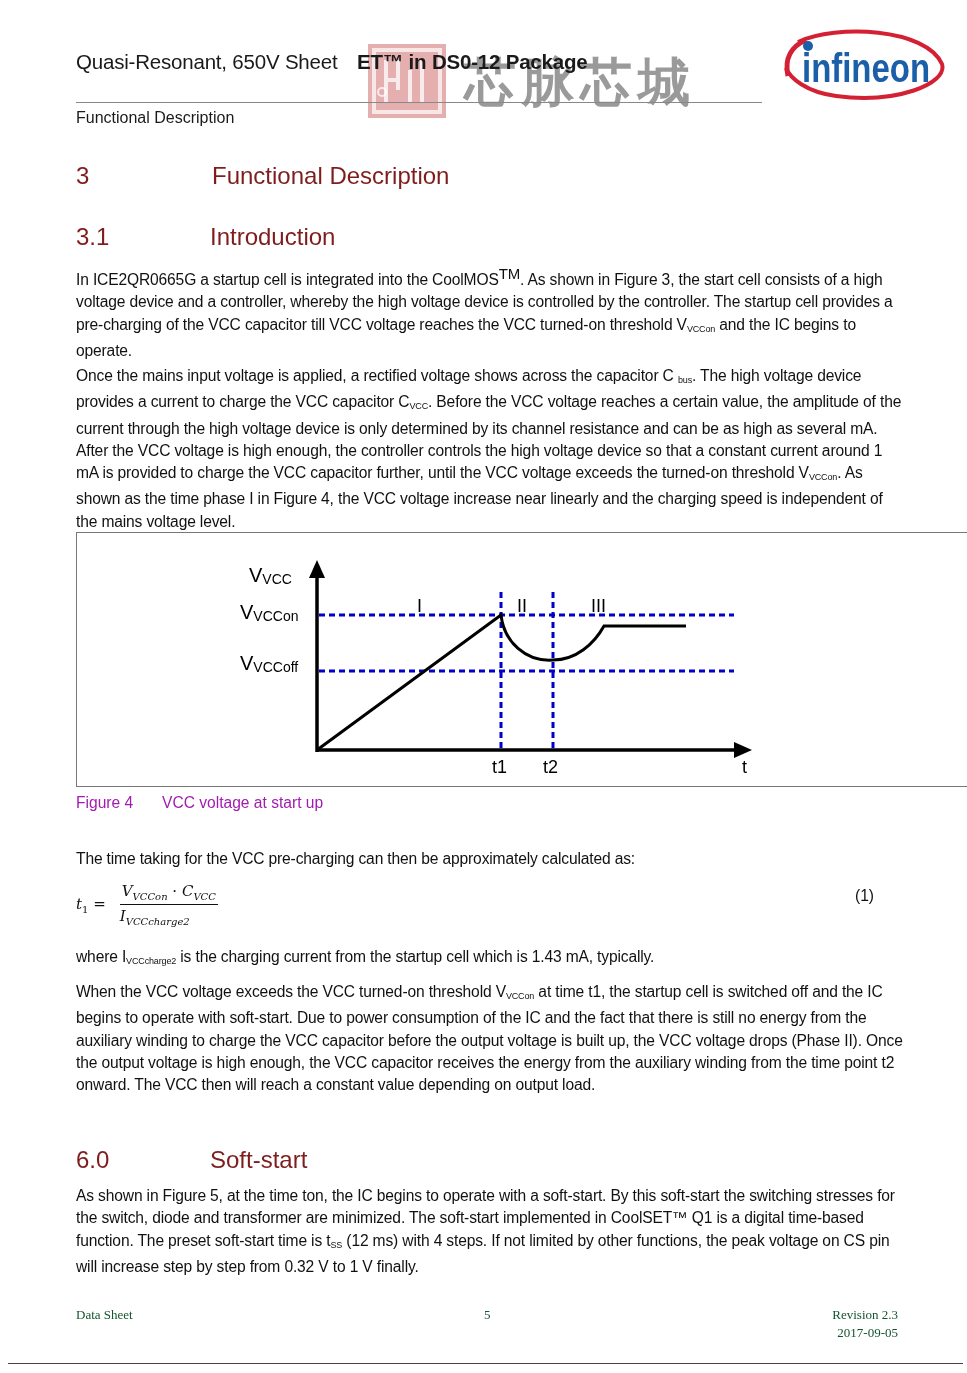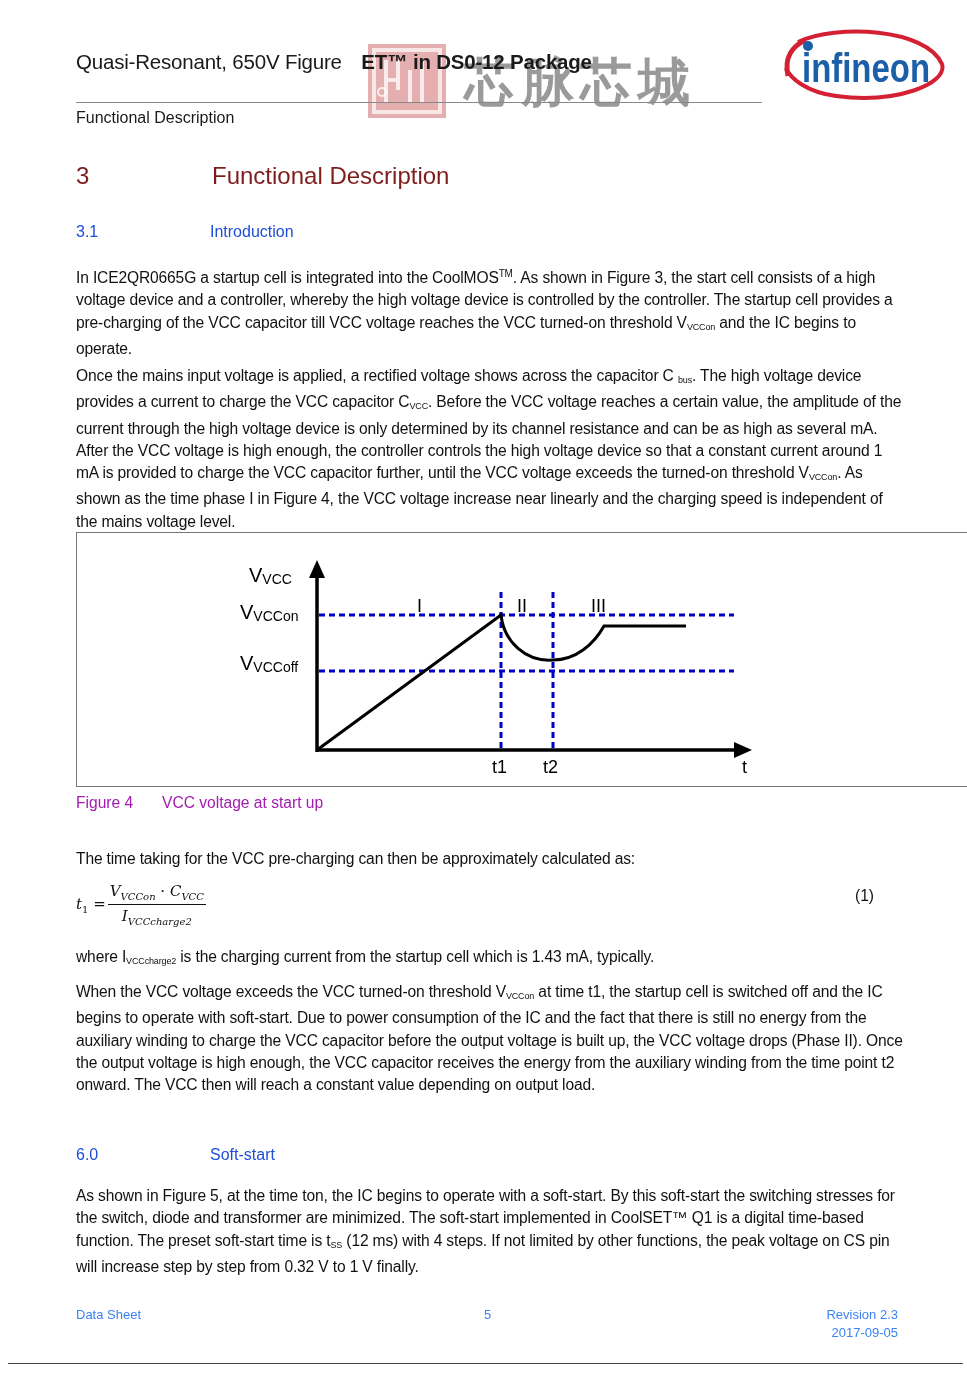--- a/index.html
+++ b/index.html
@@ -11,53 +11,53 @@
   .hdr-line { left: 76px; top: 102px; width: 686px; height: 1px; background: #888; }
   .hdr-sub { left: 76px; top: 109px; font-size: 16px; color: #1a1a1a; }
   .watermark { left: 368px; top: 44px; width: 360px; height: 74px; pointer-events: none; }
   .wm-box { position: absolute; left: 0; top: 0; width: 78px; height: 74px; background: rgba(210,110,110,0.55); }
   .wm-text { position: absolute; left: 96px; top: 4px; font-size: 52px; font-weight: bold; color: rgba(120,120,120,0.75); letter-spacing: 6px; font-family: "DejaVu Sans", sans-serif; }
   .hdr-title-fg { position: relative; z-index: 2; }
   .logo { left: 776px; top: 28px; width: 170px; height: 76px; }
 
   .h1 { left: 76px; top: 162px; font-size: 24px; color: #7f1d1d; }
   .h1 .num { display: inline-block; width: 136px; }
-  .h2 { font-size: 16px; color: #1d4ed8; left: 76px; }
+  .h2 { font-size: 24px; color: #7f1d1d; left: 76px; }
   .h2 .num { display: inline-block; width: 134px; }
 
   .para { left: 76px; width: 830px; font-size: 15.6px; line-height: 22.3px; color: #111; letter-spacing: -0.15px; }
   .para sub { font-size: 9px; vertical-align: -2px; }
-  .para sup { font-size: 10px; vertical-align: 6px; }
+  .para sup { font-size: 15px; vertical-align: 6px; }
 
   .figbox { left: 76px; top: 532px; width: 937px; height: 255px; border: 1px solid #777; box-sizing: border-box; }
   .figcap { left: 76px; top: 794px; font-size: 15.6px; color: #a21caf; }
   .figcap .num { display: inline-block; width: 86px; }
 
   .eq { left: 76px; top: 882px; font-family: "DejaVu Serif", serif; font-style: italic; font-size: 15px; color: #111; }
   .eqnum { left: 855px; top: 887px; font-size: 15.6px; color: #111; }
 
-  .foot { font-size: 13px; color: #3b82f6; }
+  .foot { font-size: 13px; color: #14532d; font-family: Liberation Serif, serif; }
   .foot-line { left: 8px; top: 1363px; width: 955px; height: 1px; background: #444; }
 </style>
 </head>
 <body>
 
 <div class="abs watermark">
   <div class="wm-box">
     <svg width="78" height="74" viewBox="0 0 78 74">
       <rect x="6" y="6" width="66" height="62" fill="none" stroke="rgba(255,255,255,0.7)" stroke-width="4"></rect>
       <path d="M18 16 V58 M30 16 V46 M42 26 V58 M54 16 V58 M18 36 H30" stroke="rgba(255,255,255,0.75)" stroke-width="4" fill="none"></path>
       <circle cx="14" cy="48" r="4" fill="none" stroke="rgba(255,255,255,0.75)" stroke-width="2"></circle>
     </svg>
   </div>
   <div class="wm-text">芯脉芯城</div>
 </div>
 
 <div class="abs hdr-title">
-  <span class="hdr-title-fg">Quasi-Resonant, 650V Figure</span>
+  <span class="hdr-title-fg">Quasi-Resonant, 650V Sheet</span>
   <span class="hdr-title-fg bold" style="margin-left:14px">ET™ in DS0-12 Package</span>
 </div>
 <div class="abs hdr-line"></div>
 <div class="abs hdr-sub">Functional Description</div>
 
 <div class="abs logo">
   <svg width="170" height="76" viewBox="0 0 170 76">
     <path d="M22 14 C 60 -4, 150 0, 166 36 C 172 56, 120 76, 60 68 C 30 64, 14 50, 10 40" fill="none" stroke="#d42033" stroke-width="4"></path>
     <path d="M12 48 C 8 30, 16 18, 30 12" fill="none" stroke="#d42033" stroke-width="5"></path>
     <circle cx="32" cy="18" r="5" fill="#1a5fa8"></circle>
@@ -121,21 +121,21 @@
 
 <div class="abs figcap">
   <span class="num">Figure 4</span><span>VCC voltage at start up</span>
 </div>
 
 <div class="abs para" style="top:848px">The time taking for the VCC pre-charging can then be approximately calculated as:</div>
 
 <div class="abs eq">
   <div style="display:flex;align-items:center;">
     <span><span>t</span><sub style="font-style:normal;font-size:10px">1</sub><span style="font-style:normal"> = </span></span>
-    <span style="display:inline-flex;flex-direction:column;align-items:center;margin-left:2px;">
+    <span style="display:inline-flex;flex-direction:column;align-items:flex-start;margin-left:14px;">
       <span style="padding:0 2px 2px"><span>V</span><sub style="font-size:10px">VCCon</sub><span style="font-style:normal"> · </span><span>C</span><sub style="font-size:10px">VCC</sub></span>
       <span style="display:block;width:100%;height:1px;background:#111"></span>
       <span style="padding-top:2px"><span>I</span><sub style="font-size:10px">VCCcharge2</sub></span>
     </span>
   </div>
 </div>
 <div class="abs eqnum">(1)</div>
 
 <div class="abs para" style="top:946px">
   <span>where I</span><sub>VCCcharge2</sub><span> is the charging current from the startup cell which is 1.43 mA, typically.</span>

